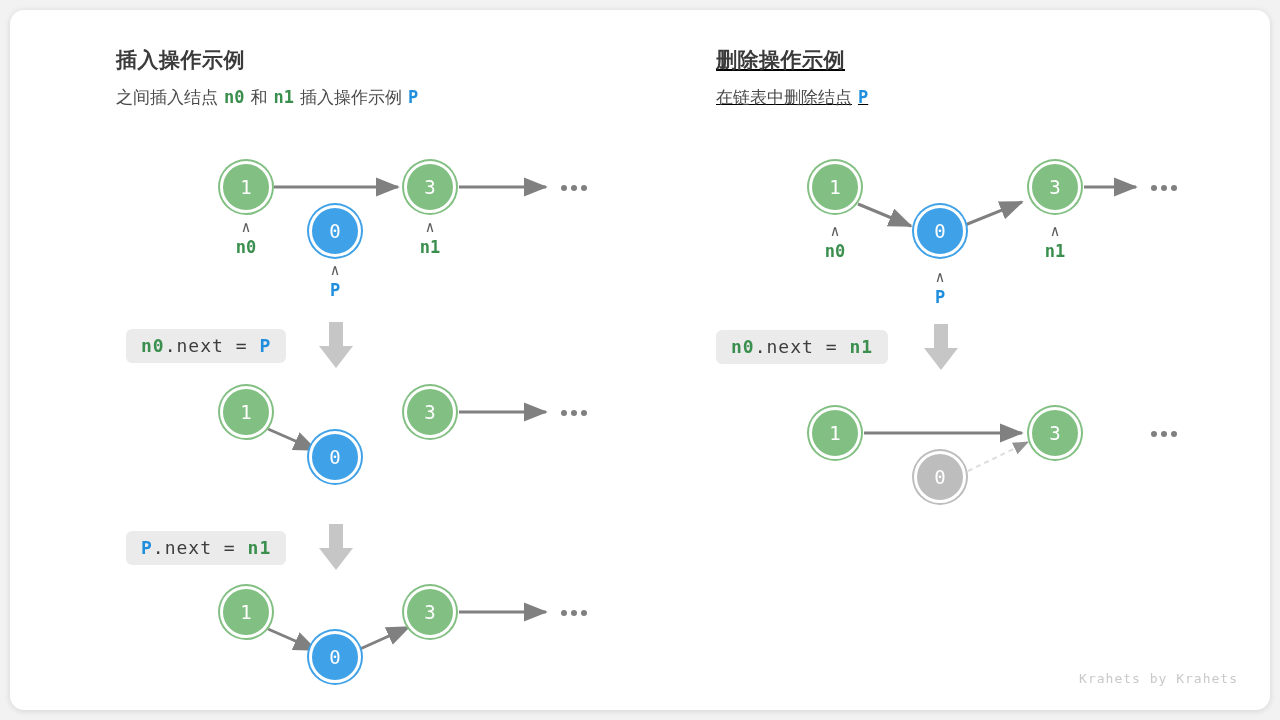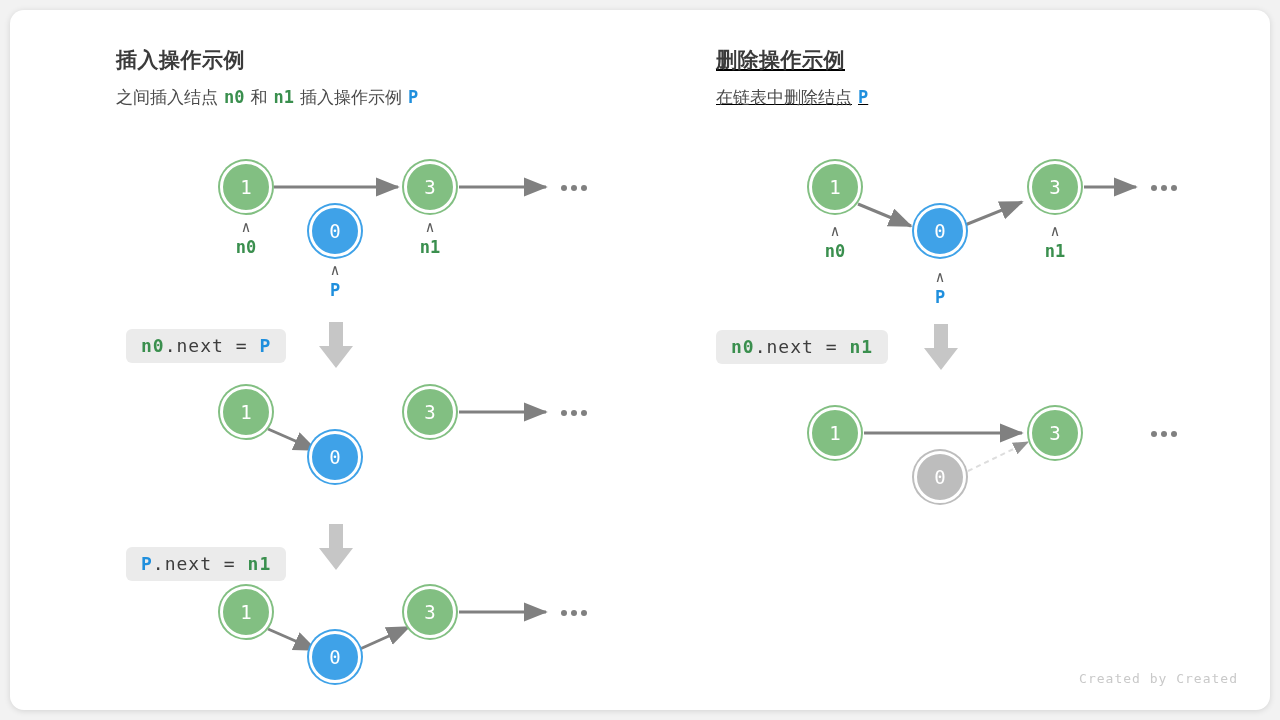--- a/index.html
+++ b/index.html
@@ -241,21 +241,21 @@
     </div>
     <div class="node node-green" style="left:394px; top:376px;">
       <span>3</span>
     </div>
     <div class="dots" style="left:551px; top:400px;">
       <i></i>
         <i></i>
         <i></i>
     </div>
 
-    <div class="code-badge" style="left:116px; top:537px;">
+    <div class="code-badge" style="left:116px; top:521px;">
       <span class="b">P</span><span>.next = </span><span class="g">n1</span>
     </div>
     <svg class="down-arrow" style="left:306px; top:512px;" width="40" height="52">
       <path d="M13,2 L27,2 L27,26 L37,26 L20,48 L3,26 L13,26 Z" fill="#c6c6c6"></path>
     </svg>
 
     <div class="node node-green" style="left:210px; top:576px;">
       <span>1</span>
     </div>
     <div class="node node-blue" style="left:299px; top:621px;">
@@ -319,16 +319,16 @@
     </div>
     <div class="node node-green" style="left:1019px; top:397px;">
       <span>3</span>
     </div>
     <div class="dots" style="left:1141px; top:421px;">
       <i></i>
         <i></i>
         <i></i>
     </div>
 
-    <div class="credit">Created by Created</div>
+    <div class="credit">Krahets by Krahets</div>
 
   </div>
 </div>
 
 </body></html>

